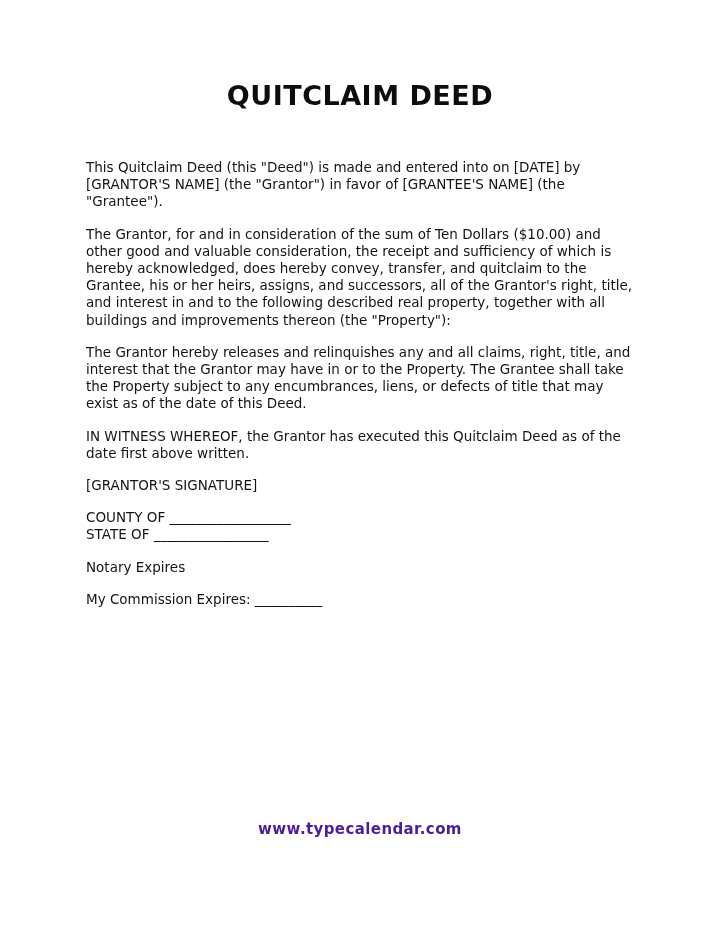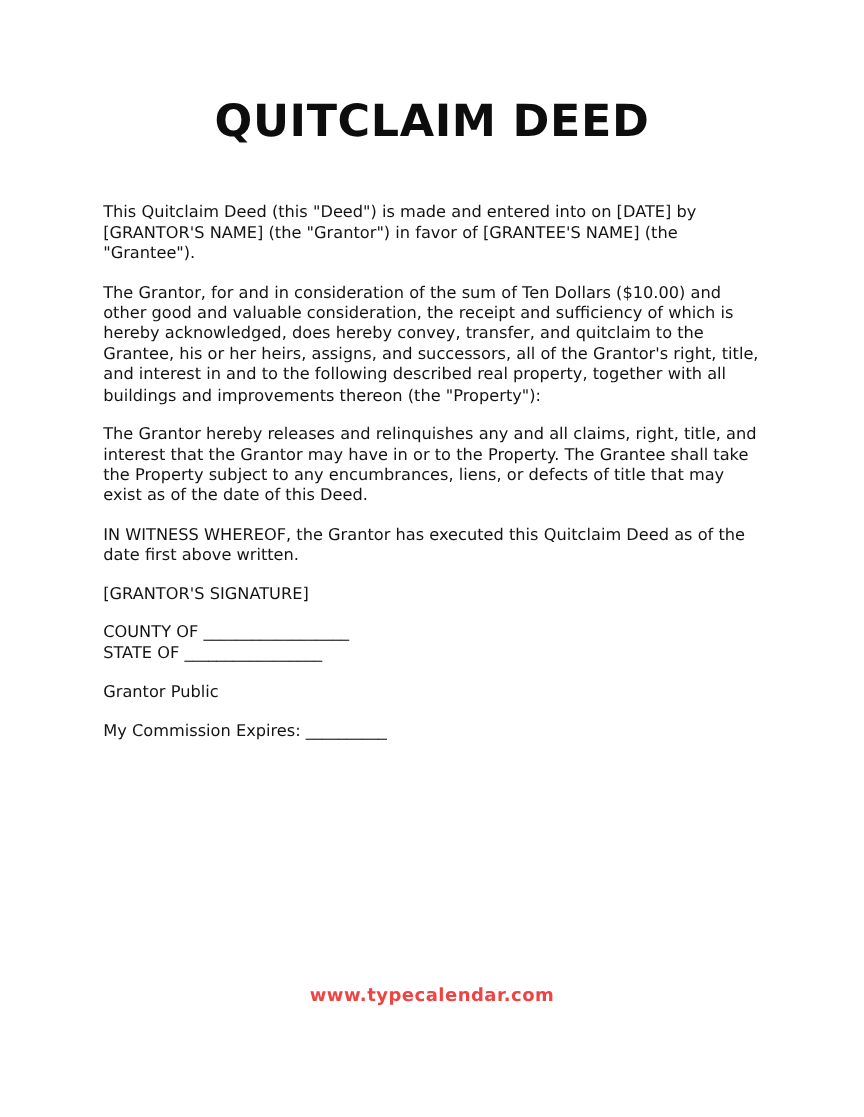--- a/index.html
+++ b/index.html
@@ -15,21 +15,21 @@
     font-family: "DejaVu Sans", sans-serif;
     color: #141414;
     overflow: hidden;
     box-sizing: border-box;
   }
   .doc-title {
     margin: 0;
     padding-top: 82px;
     padding-bottom: 0;
     text-align: center;
-    font-size: 37px;
+    font-size: 27px;
     font-weight: bold;
     line-height: 1;
     letter-spacing: 0.5px;
     color: #0d0d0d;
   }
   .doc-body {
     width: 552px;
     margin-left: 86px;
     margin-top: 50px;
     font-size: 13.5px;
@@ -44,21 +44,21 @@
   }
   .doc-footer {
     position: absolute;
     left: 0;
     top: 820px;
     width: 720px;
     text-align: center;
     font-size: 15px;
     font-weight: bold;
     letter-spacing: 0.4px;
-    color: #ef4444;
+    color: #4c1d95;
   }
 </style>
 </head>
 <body>
 
 <div class="page">
 
   <h1 class="doc-title">QUITCLAIM DEED</h1>
 
   <div class="doc-body">
@@ -74,21 +74,21 @@
 
     <p>IN WITNESS WHEREOF, the Grantor has executed this Quitclaim Deed as of the date first above written.</p>
 
     <p>[GRANTOR'S SIGNATURE]</p>
 
     <p class="tight">COUNTY OF __________________</p>
 
     <p>STATE OF _________________</p>
 
 
-    <p>Grantor Public</p>
+    <p>Notary Expires</p>
 
     <p>My Commission Expires: __________</p>
 
   </div>
 
   <div class="doc-footer">www.typecalendar.com</div>
 
 </div>
 
 </body></html>

